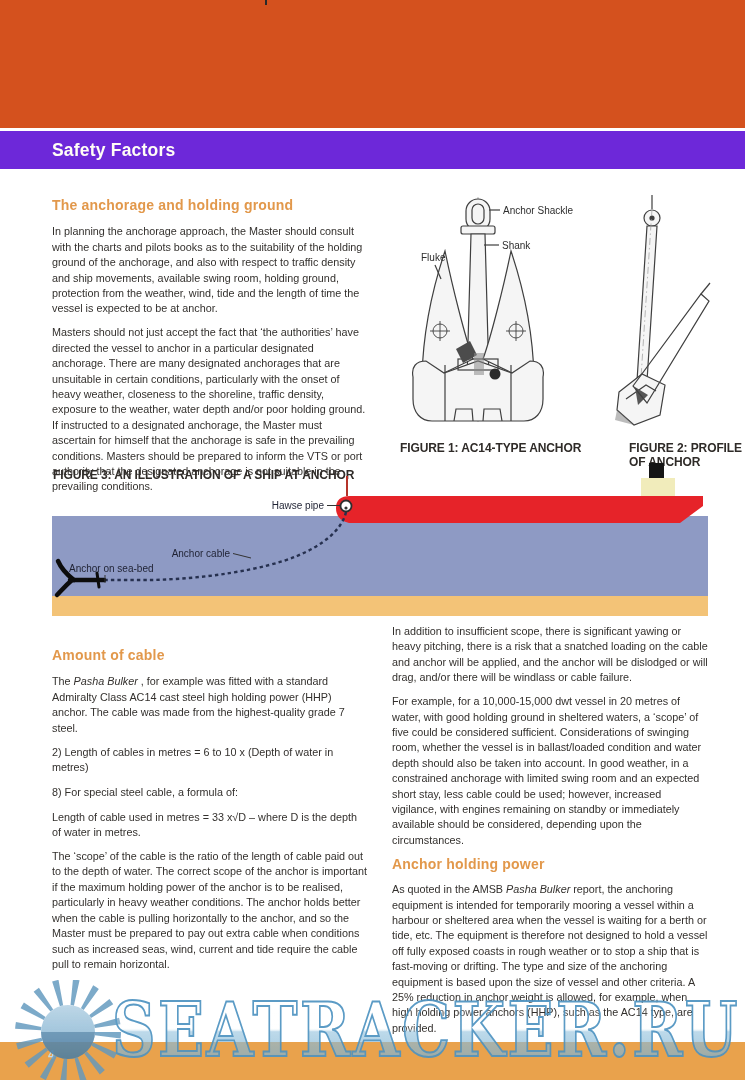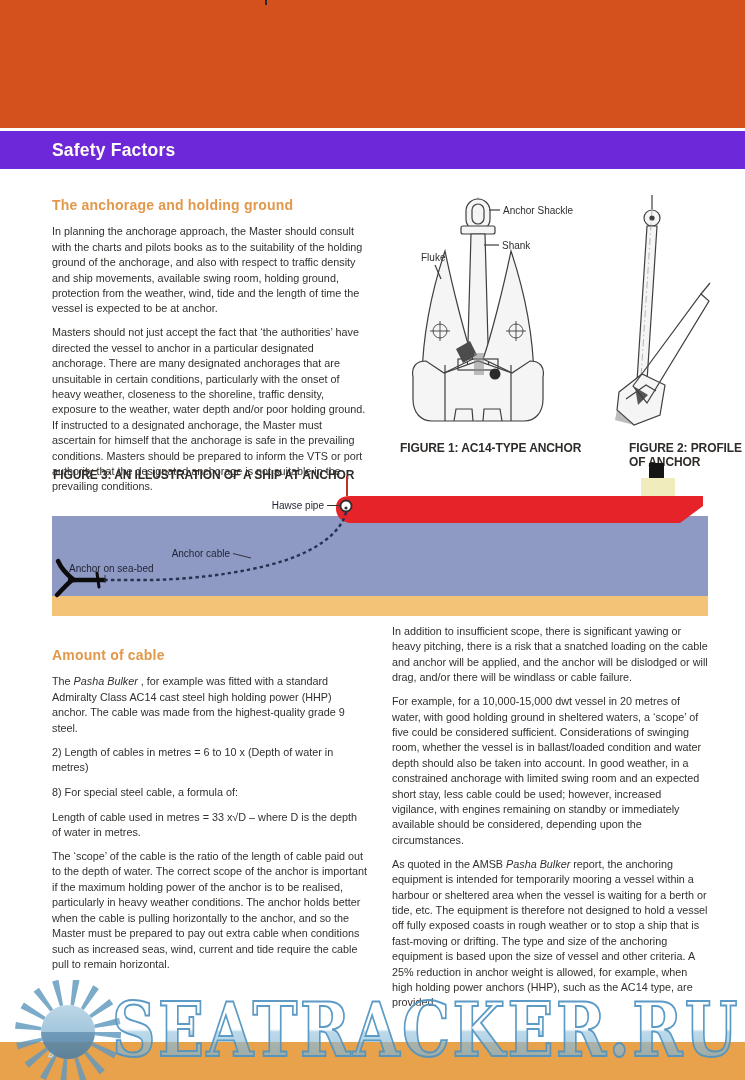--- a/index.html
+++ b/index.html
@@ -134,30 +134,31 @@
     <text class="shiplabel" x="272" y="47" text-anchor="end">Hawse pipe</text>
     <line x1="275" y1="43.5" x2="288" y2="43.5" stroke="#333" stroke-width="1"></line>
     <text class="shiplabel" x="178" y="95" text-anchor="end">Anchor cable</text>
     <line x1="181" y1="91.5" x2="199" y2="96" stroke="#333" stroke-width="1"></line>
     <text class="shiplabel" x="17" y="110">Anchor on sea-bed</text>
     <line x1="53" y1="113" x2="53" y2="121" stroke="#333" stroke-width="1"></line>
   </svg>
 
   <div class="col col-left-bottom">
     <div class="section-heading">Amount of cable</div>
-    <p><span>The </span><i>Pasha Bulker</i><span> , for example was fitted with a standard Admiralty Class AC14 cast steel high holding power (HHP) anchor. The cable was made from the highest-quality grade 9 steel.</span></p>
+    <p><span>The </span><i>Pasha Bulker</i><span> , for example was fitted with a standard Admiralty Class AC14 cast steel high holding power (HHP) anchor. The cable was made from the highest-quality grade 7 steel.</span></p>
     <p class="guideline">2) Length of cables in metres = 6 to 10 x (Depth of water in metres)</p>
     <p class="guideline">8) For special steel cable, a formula of:</p>
     <p>Length of cable used in metres = 33 x√D – where D is the depth of water in metres.</p>
     <p>The ‘scope’ of the cable is the ratio of the length of cable paid out to the depth of water. The correct scope of the anchor is important if the maximum holding power of the anchor is to be realised, particularly in heavy weather conditions. The anchor holds better when the cable is pulling horizontally to the anchor, and so the Master must be prepared to pay out extra cable when conditions such as increased seas, wind, current and tide require the cable pull to remain horizontal.</p>
   </div>
 
   <div class="col col-right-bottom">
     <p>In addition to insufficient scope, there is significant yawing or heavy pitching, there is a risk that a snatched loading on the cable and anchor will be applied, and the anchor will be dislodged or will drag, and/or there will be windlass or cable failure.</p>
     <p>For example, for a 10,000-15,000 dwt vessel in 20 metres of water, with good holding ground in sheltered waters, a ‘scope’ of five could be considered sufficient. Considerations of swinging room, whether the vessel is in ballast/loaded condition and water depth should also be taken into account. In good weather, in a constrained anchorage with limited swing room and an expected short stay, less cable could be used; however, increased vigilance, with engines remaining on standby or immediately available should be considered, depending upon the circumstances.</p>
+    <div class="mid-heading">Anchor holding power</div>
     <p><span>As quoted in the AMSB </span><i>Pasha Bulker</i><span> report, the anchoring equipment is intended for temporarily mooring a vessel within a harbour or sheltered area when the vessel is waiting for a berth or tide, etc. The equipment is therefore not designed to hold a vessel off fully exposed coasts in rough weather or to stop a ship that is fast-moving or drifting. The type and size of the anchoring equipment is based upon the size of vessel and other criteria. A 25% reduction in anchor weight is allowed, for example, when high holding power anchors (HHP), such as the AC14 type, are provided.</span></p>
   </div>
 
   <div class="band-footer"></div>
   <div class="page-number">4</div>
 
   <svg class="watermark" viewBox="0 0 745 100">
     <defs>
       <linearGradient id="wmg" x1="0" y1="0" x2="0" y2="1">
         <stop offset="0%" stop-color="#ffffff" stop-opacity="0.12"></stop>

